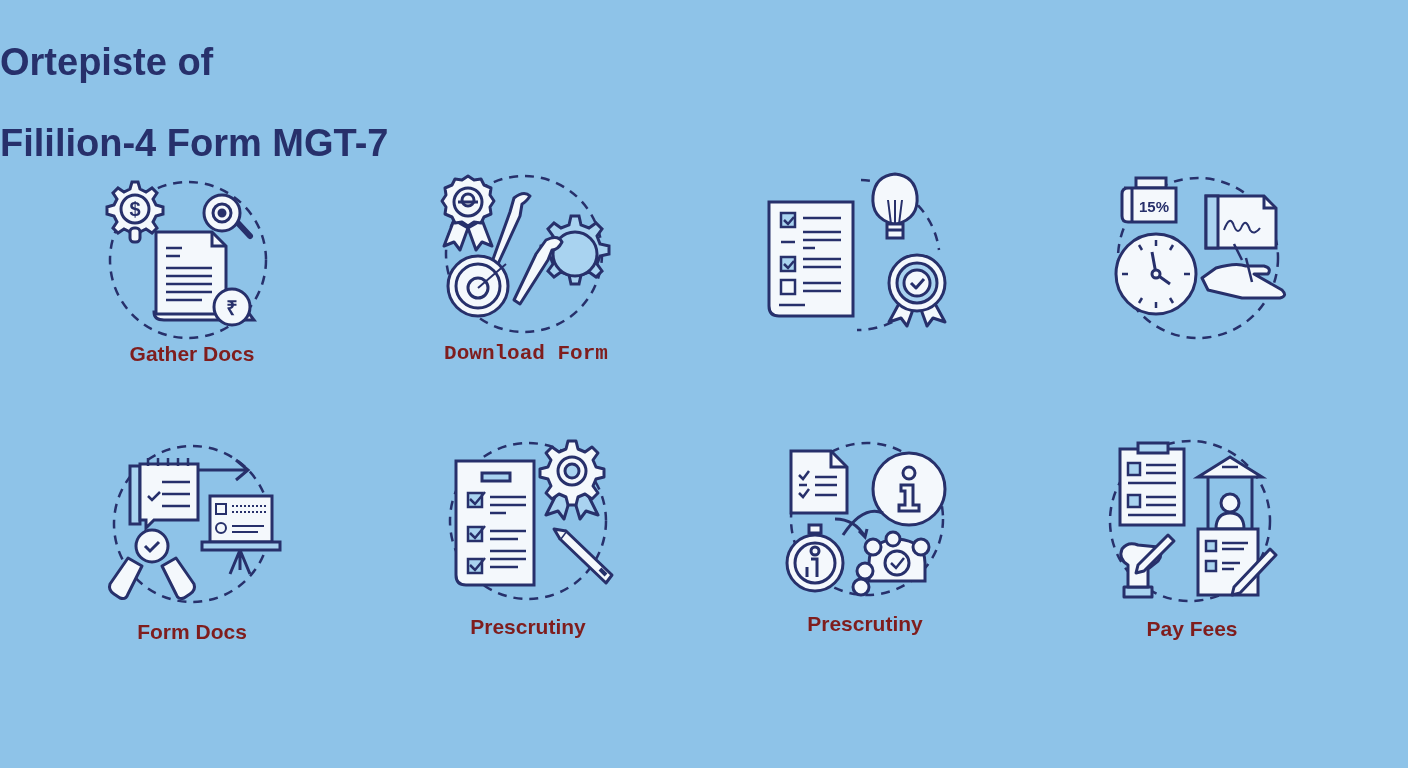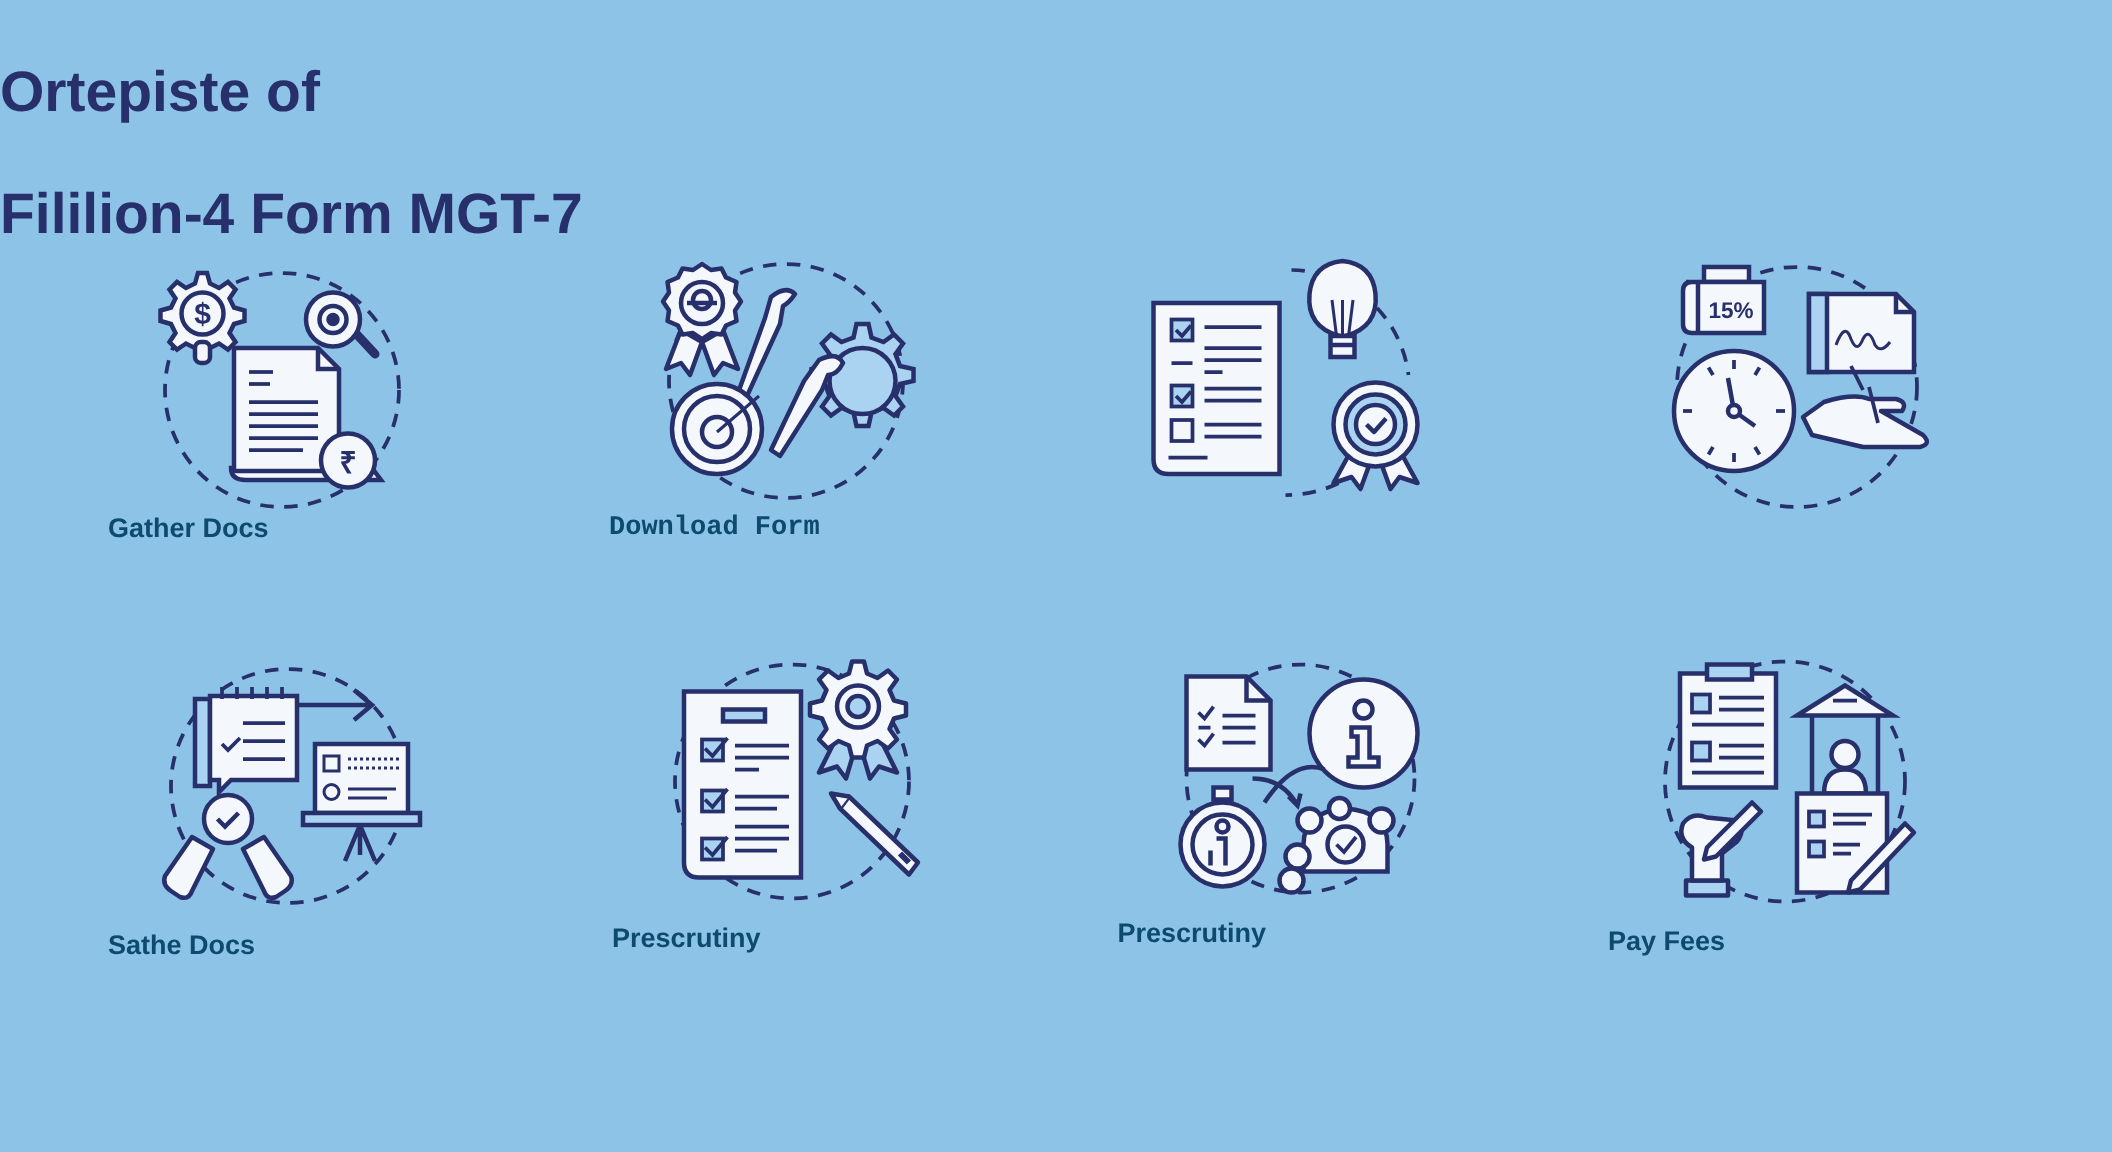--- a/index.html
+++ b/index.html
@@ -2,21 +2,21 @@
 <html><head>
 <meta charset="utf-8">
 <style>
   html,body{margin:0;padding:0;}
   body{width:1408px;height:768px;background:#8ec3e8;font-family:"Liberation Sans",sans-serif;color:#27306b;position:relative;overflow:hidden;}
   .title{position:absolute;left:0;width:1408px;text-align:left;font-weight:bold;font-size:38px;line-height:50px;color:#27306b;}
   .t1{top:37px;}
   .t2{top:90px;margin-top:28px;}
   .step{position:absolute;width:240px;}
   .step svg{position:absolute;left:0;top:0;}
-  .label{position:absolute;left:0;width:240px;text-align:left;font-weight:bold;font-size:18px;color:#0c4a6e;}
+  .label{position:absolute;left:0;width:240px;text-align:center;font-weight:bold;font-size:21px;color:#7f1d1d;}
 </style>
 </head>
 <body>
 
 <div>
   <div class="title t1">Ortepiste of</div>
   <div class="title t2">Fililion-4 Form MGT-7</div>
 
   <div class="step" style="left:72px;top:170px;height:210px;">
     <svg width="240" height="180" viewBox="0 0 240 180">
@@ -196,21 +196,21 @@
             <line x1="160" y1="92" x2="186" y2="92"></line>
         </g>
       </g>
       <g stroke="#27306b" stroke-width="3" fill="#f4f8fc">
         <path d="M56 118 l-18 26 q-2 6 4 10 l6 4 q6 2 8-4 l14-28z" stroke-linejoin="round"></path>
         <path d="M104 118 l18 26 q2 6 -4 10 l-6 4 q-6 2 -8-4 l-14-28z" stroke-linejoin="round"></path>
         <circle cx="80" cy="106" r="16"></circle>
         <path d="M73 106 l5 5 9-9" fill="none"></path>
       </g>
     </svg>
-    <div class="label" style="top:180px;">Sathe Docs</div>
+    <div class="label" style="top:180px;">Form Docs</div>
   </div>
 
   <div class="step" style="left:408px;top:435px;height:210px;">
     <svg width="240" height="180" viewBox="0 0 240 180">
       <circle cx="120" cy="86" r="78" fill="none" stroke="#27306b" stroke-width="2.5" stroke-dasharray="9 7"></circle>
       <g stroke="#27306b" stroke-width="3" fill="#f4f8fc">
         <path d="M48 26 h78 v124 h-68 q-10 0 -10-10z"></path>
         <rect x="74" y="38" width="28" height="8" fill="#a9d3f0"></rect>
         <g fill="#a9d3f0" stroke-width="2.5">
           <rect x="60" y="58" width="14" height="14"></rect>

